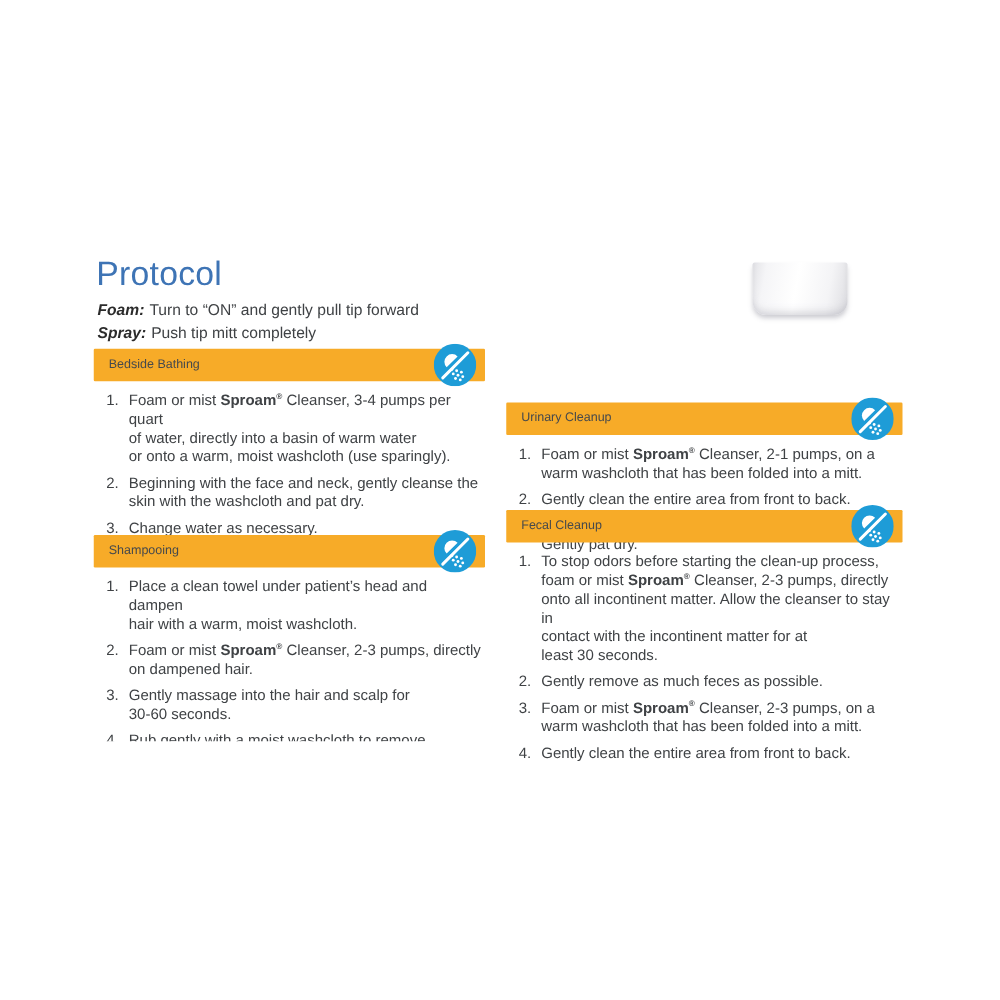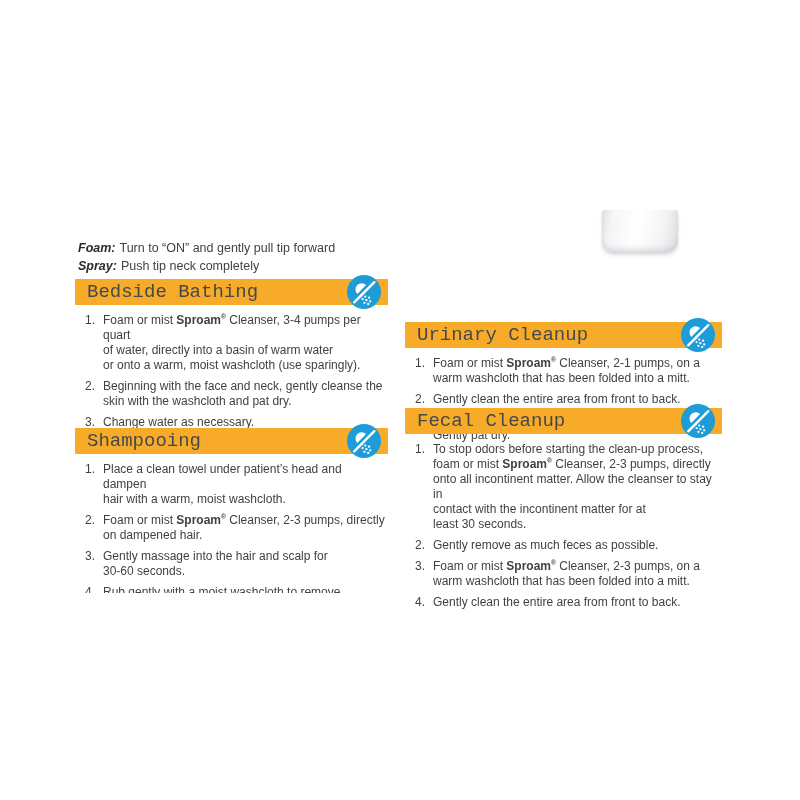--- a/index.html
+++ b/index.html
@@ -36,44 +36,45 @@
   #sec-shampoo  { left:75px;  top:428px; width:313px; }
   #sec-fecal    { left:405px; top:408px; width:317px; }
 
   .bar {
     position:relative; height:26px;
     background:var(--orange,#f7ab28);
     border-radius:1px;
   }
   .bar .bar-title {
     display:block; line-height:26px; padding-left:12px;
-    font-size:19px; color:var(--header-text,#46494c);font-family:Liberation Mono, monospace;
+    font-size:10px; color:var(--header-text,#46494c);
   }
   .icon-slot { position:absolute; right:7px; top:-4px; width:34px; height:34px; }
 
   .list { margin-top:8px; }
   #sec-shampoo .list { max-height:131px; overflow:hidden; }
 
   .item { display:flex; margin-bottom:6px; font-size:12px; line-height:15px; }
   .item .num { flex:none; width:28px; padding-left:10px; box-sizing:border-box; }
   .item .txt { flex:1; white-space:pre-line; }
   .item .b   { font-weight:bold;text-align:center; }
   .item sup  { font-size:0.55em; line-height:0; vertical-align:super; }
 </style>
 </head>
 <body>
 
 <div class="canvas">
 
+  <div class="protocol-title">Protocol</div>
 
   <div class="lead-line" id="foam-line">
     <span class="lbl">Foam:</span><span class="val">Turn to “ON” and gently pull tip forward</span>
   </div>
   <div class="lead-line" id="spray-line">
-    <span class="lbl">Spray:</span><span class="val">Push tip neck completely</span>
+    <span class="lbl">Spray:</span><span class="val">Push tip mitt completely</span>
   </div>
 
   <div class="bottle"></div>
 
   <div class="section" id="sec-bedside">
     <div class="bar">
       <span class="bar-title">Bedside Bathing</span>
       <span class="icon-slot"><svg viewBox="0 0 34 34" width="34" height="34" aria-hidden="true">
     <circle cx="17" cy="17" r="17" fill="#1e9cd7" class="icon-bg"></circle>
     <path d="M8.5,14.5 A6.2,6.2 0 0 1 20.9,14.5 Z" fill="#ffffff" transform="rotate(-45 14.7 14.5)"></path>

